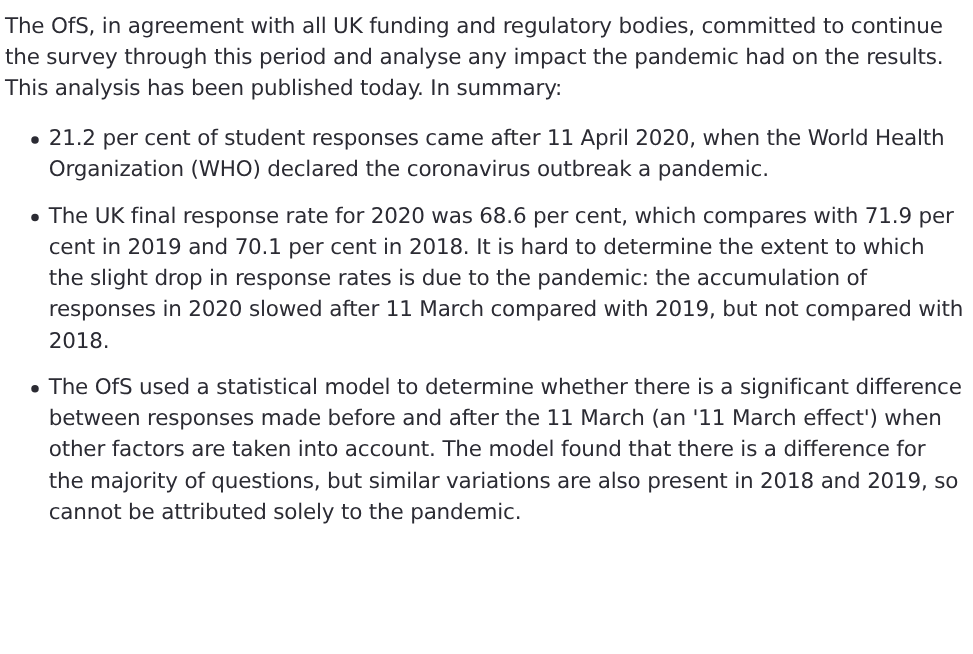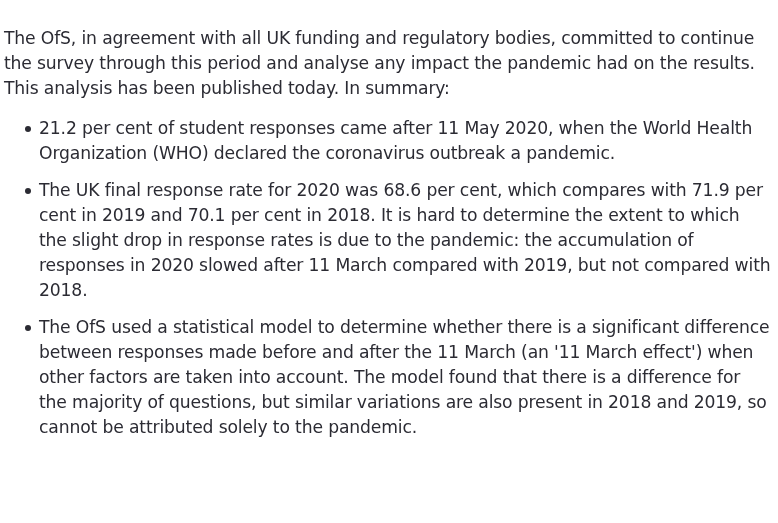--- a/index.html
+++ b/index.html
@@ -10,21 +10,21 @@
     body {
       width: 778px;
       height: 523px;
       overflow: hidden;
       font-family: "DejaVu Sans", sans-serif;
       color: #2b2b33;
       font-size: 17.2px;
       line-height: 25px;
     }
     .doc {
-      padding: 26px 0 0 4px;
+      padding: 9px 0 0 4px;
       width: 768px;
     }
     .intro {
       margin: 0 0 15px 0;
       letter-spacing: -0.15px;
     }
     ul.summary {
       list-style: none;
       margin: 0;
       padding: 0 0 0 18px;
@@ -46,21 +46,21 @@
     }
   </style>
 </head>
 <body>
 
 <div class="doc">
   <p class="intro">The OfS, in agreement with all UK funding and regulatory bodies, committed to continue the survey through this period and analyse any impact the pandemic had on the results. This analysis has been published today. In summary:</p>
   <ul class="summary">
     <li>
       <span class="bullet"></span>
-      <span>21.2 per cent of student responses came after 11 May 2020, when the World Health Organization (WHO) declared the coronavirus outbreak a pandemic.</span>
+      <span>21.2 per cent of student responses came after 11 April 2020, when the World Health Organization (WHO) declared the coronavirus outbreak a pandemic.</span>
     </li>
     <li>
       <span class="bullet"></span>
       <span>The UK final response rate for 2020 was 68.6 per cent, which compares with 71.9 per cent in 2019 and 70.1 per cent in 2018. It is hard to determine the extent to which the slight drop in response rates is due to the pandemic: the accumulation of responses in 2020 slowed after 11 March compared with 2019, but not compared with 2018.</span>
     </li>
     <li>
       <span class="bullet"></span>
       <span>The OfS used a statistical model to determine whether there is a significant difference between responses made before and after the 11 March (an '11 March effect') when other factors are taken into account. The model found that there is a difference for the majority of questions, but similar variations are also present in 2018 and 2019, so cannot be attributed solely to the pandemic.</span>
     </li>
   </ul>

